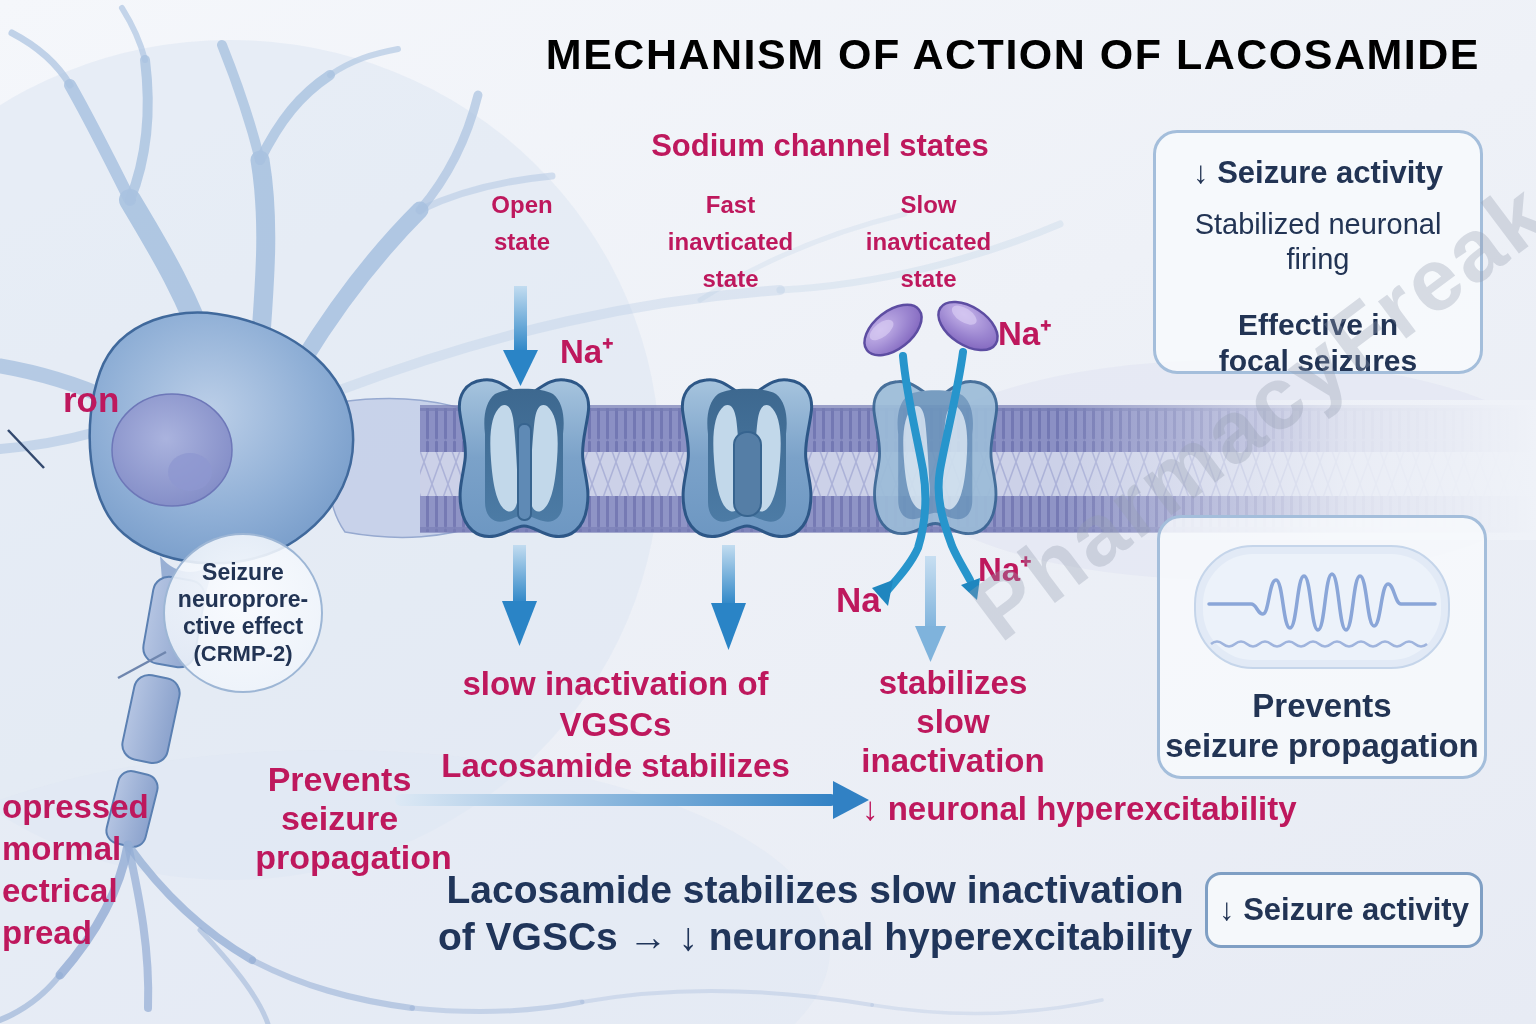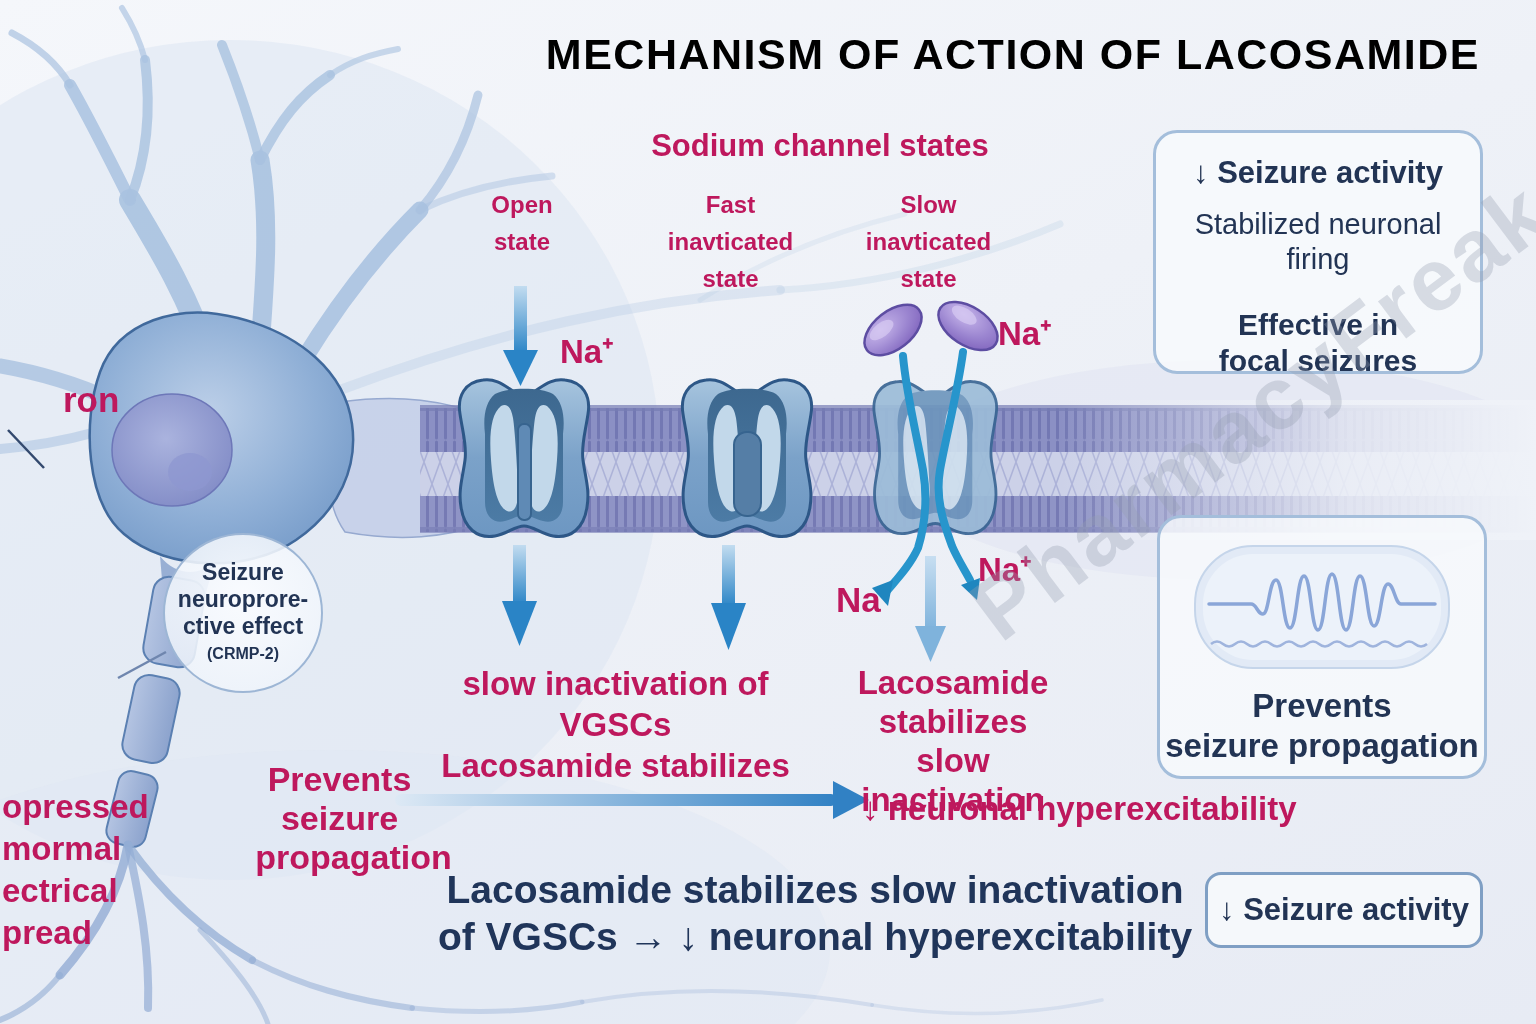--- a/index.html
+++ b/index.html
@@ -58,21 +58,21 @@
     text-align:center;
   }
   .crmp{
     position:absolute;left:163px;top:533px;width:160px;height:160px;z-index:5;
     border:2.5px solid #9db6d5;border-radius:50%;
     background:radial-gradient(circle at 50% 40%, rgba(250,252,255,0.95), rgba(236,242,250,0.8));
     box-sizing:border-box;text-align:center;color:#223454;
     display:flex;flex-direction:column;justify-content:center;
     font-size:23px;line-height:27px;font-weight:600;
   }
-  .crmp .c4{font-size:16px;}
+  .crmp .c4{font-size:22px;}
 </style>
 </head>
 <body>
 
 <div id="stage">
 
 <svg id="art" width="1536" height="1024" viewBox="0 0 1536 1024">
   <defs>
     <radialGradient id="somaGrad" cx="45%" cy="40%" r="75%">
       <stop offset="0%" stop-color="#bccfe8"></stop>
@@ -297,21 +297,20 @@
   <div>ectrical</div>
   <div>pread</div>
 </div>
 
 <div class="txt ann" id="ann-vgscs">
   <div>slow inactivation of VGSCs</div>
   <div>Lacosamide stabilizes</div>
 </div>
 
 <div class="txt ann" id="ann-slow">
-  <div>Lacosamide</div>
   <div>stabilizes slow</div>
   <div>inactivation</div>
 </div>
 
 <div class="txt ann" id="ann-hyper">↓ neuronal hyperexcitability</div>
 
 <div class="txt ann" id="ann-prevents">
   <div>Prevents</div>
   <div>seizure</div>
   <div class="l3">propagation</div>

